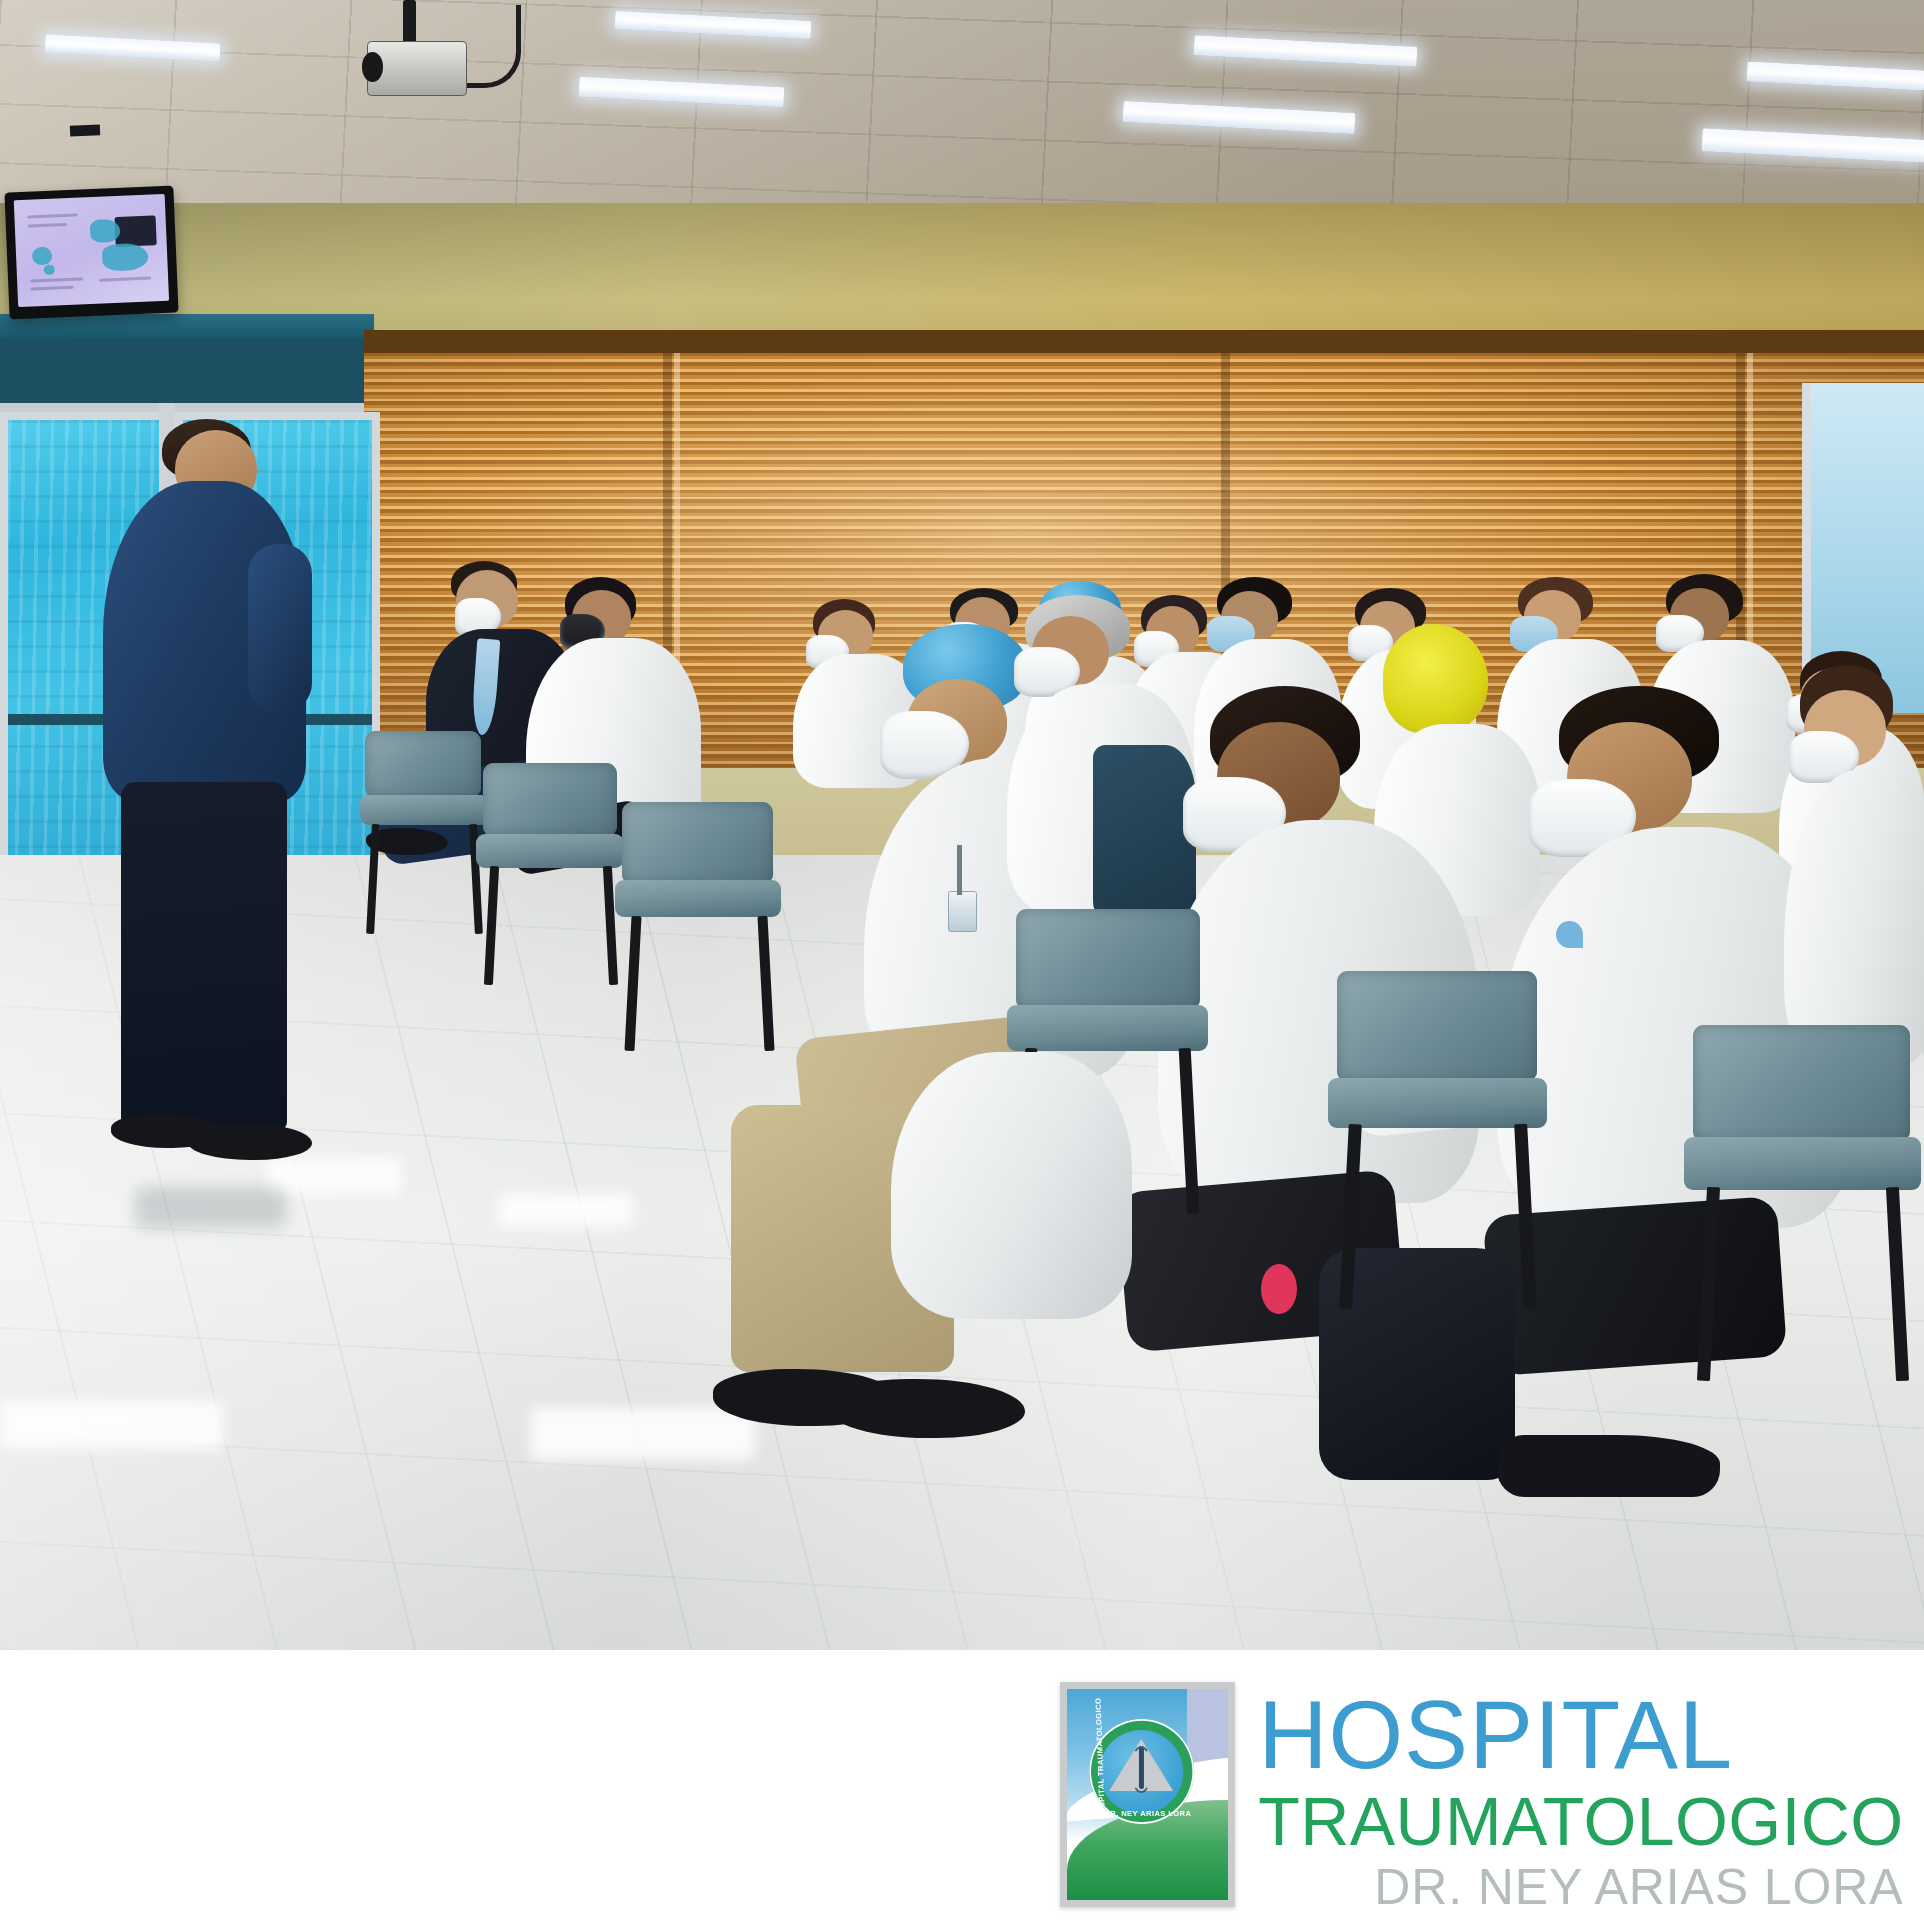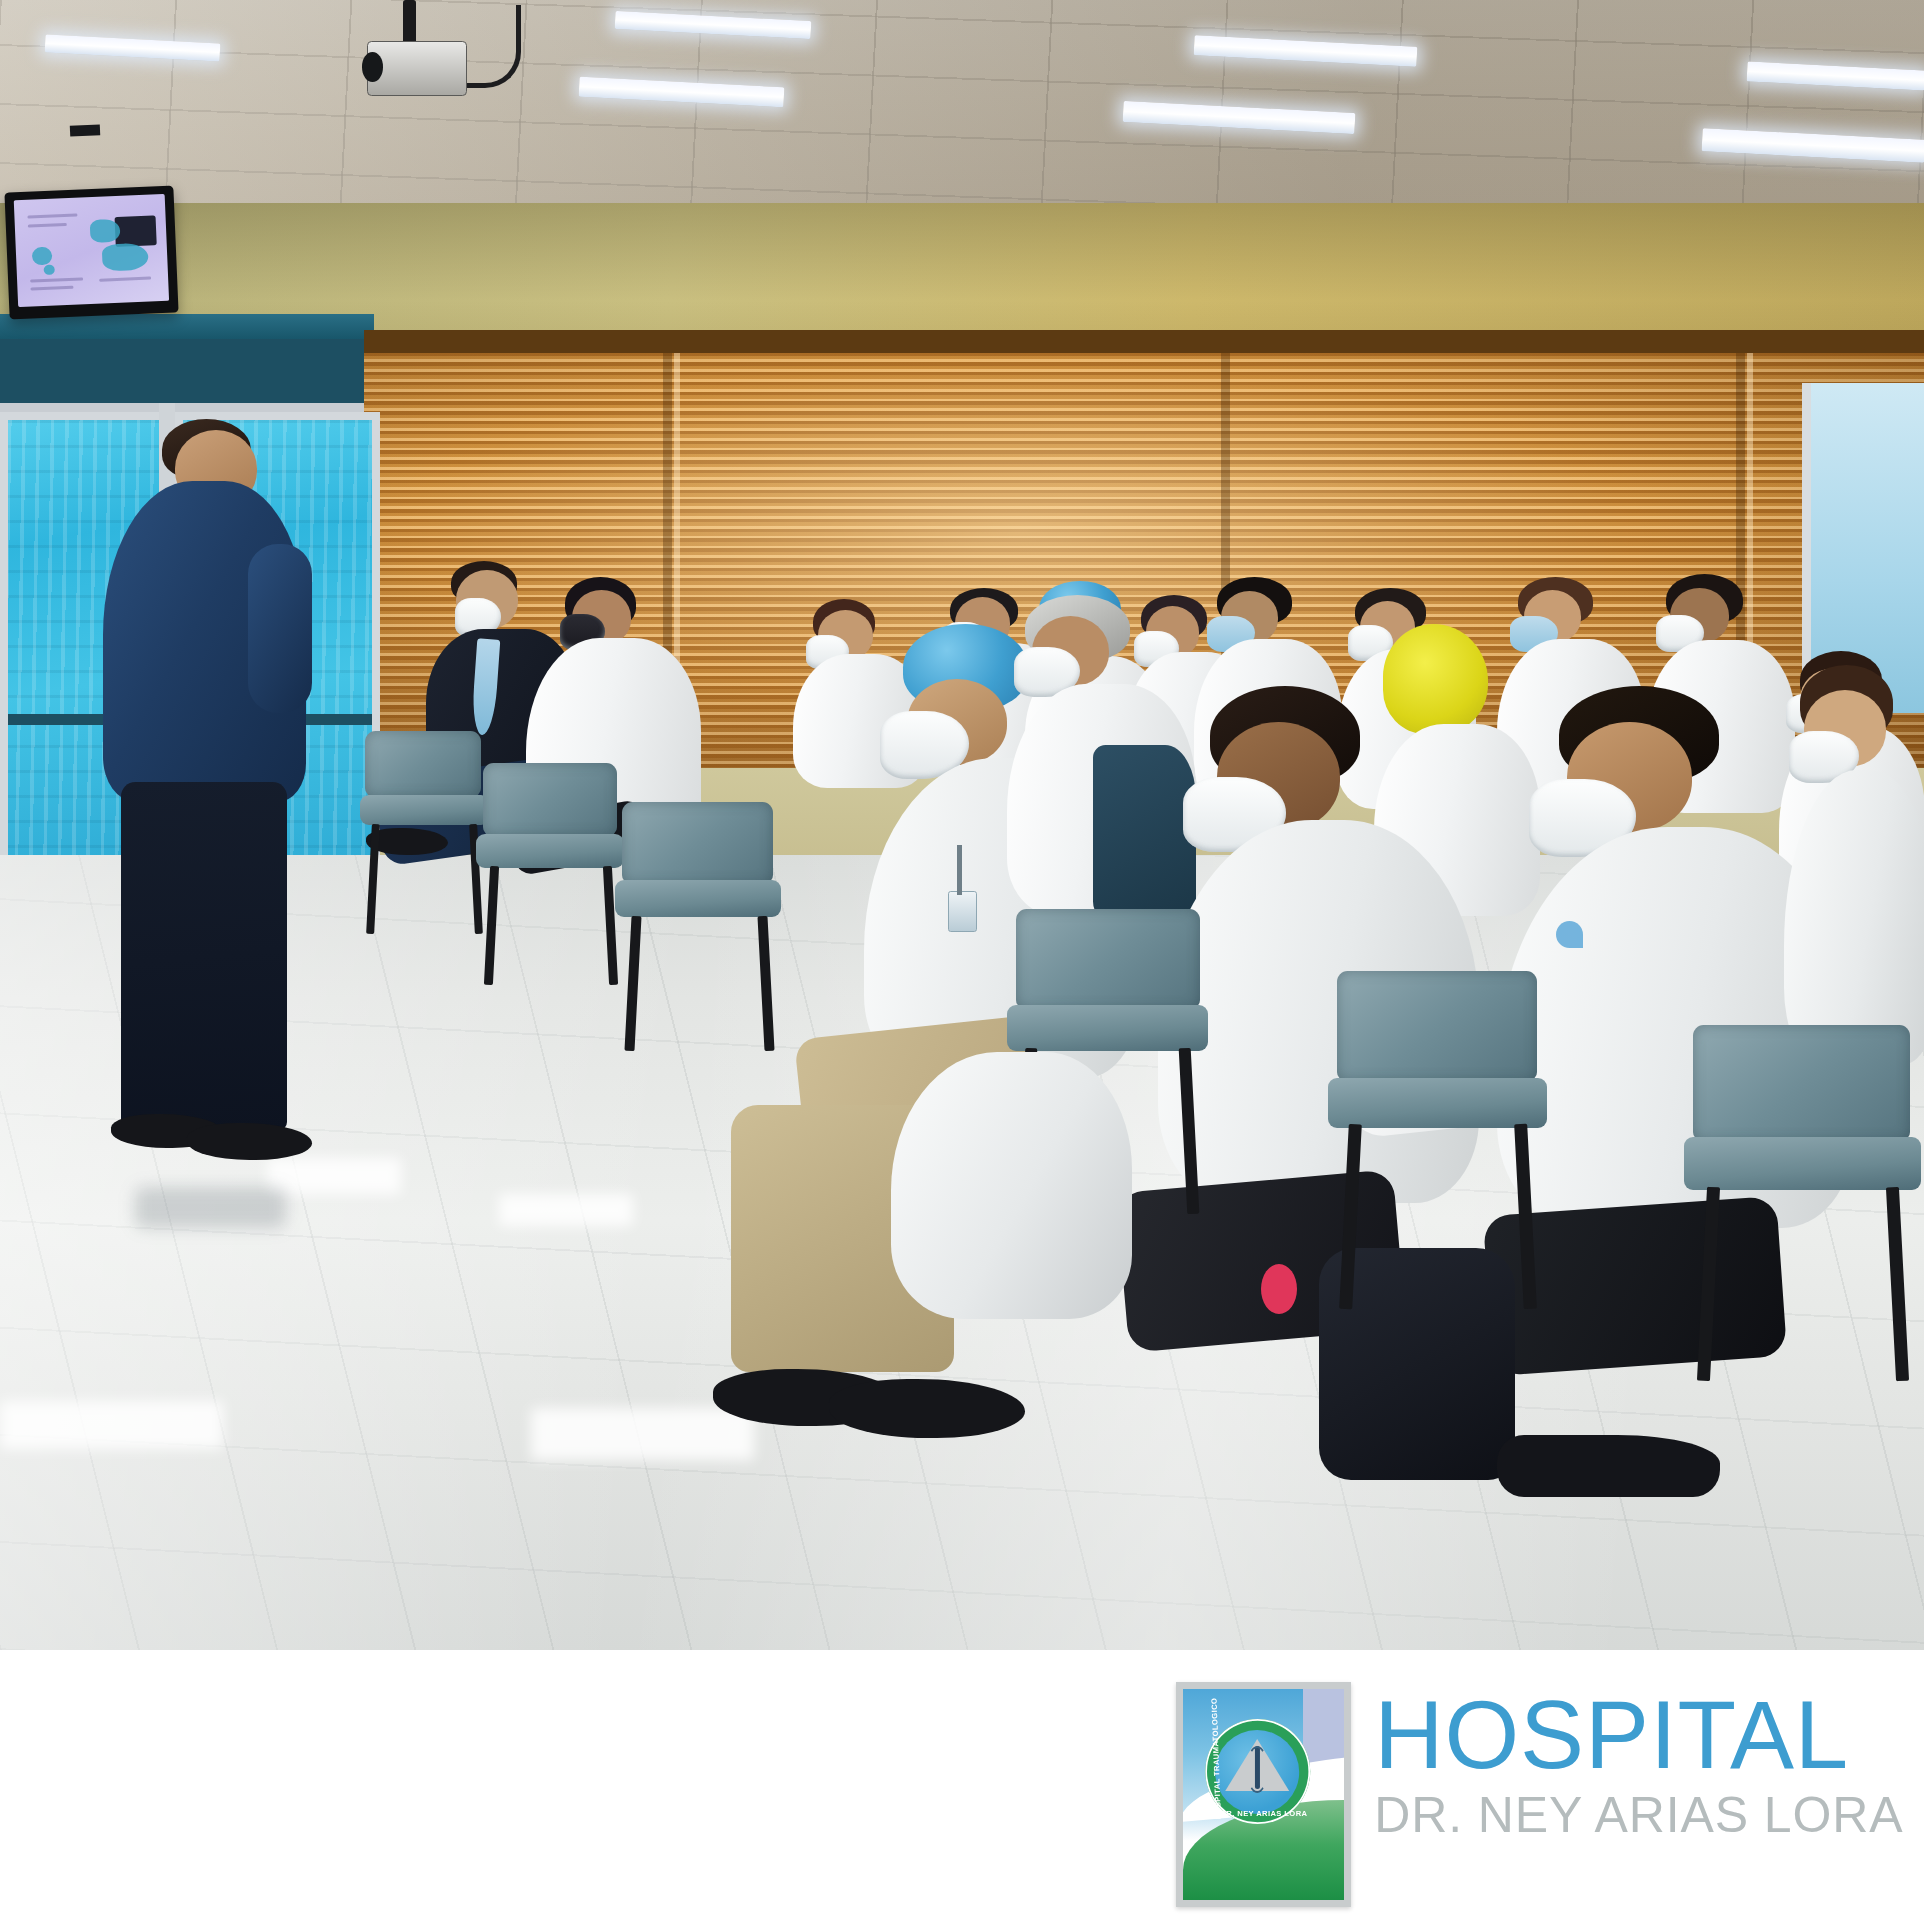--- a/index.html
+++ b/index.html
@@ -442,20 +442,21 @@
             <div class="em-ringtxt">
               <span style="transform:rotate(-92deg) translate(-46px,-45px);">HOSPITAL TRAUMATOLOGICO</span>
               <span style="transform:rotate(0deg) translate(-37px,37px);">DR. NEY ARIAS LORA</span>
             </div>
           </div>
         </div>
       </div>
 
       <div id="logo-text">
         <div id="lt-hospital">HOSPITAL</div>
+        <div id="lt-trauma">TRAUMATOLOGICO</div>
         <div id="lt-doctor">DR. NEY ARIAS LORA</div>
       </div>
 
     </div>
   </div>
 
 </div>
 
 
 </body></html>

